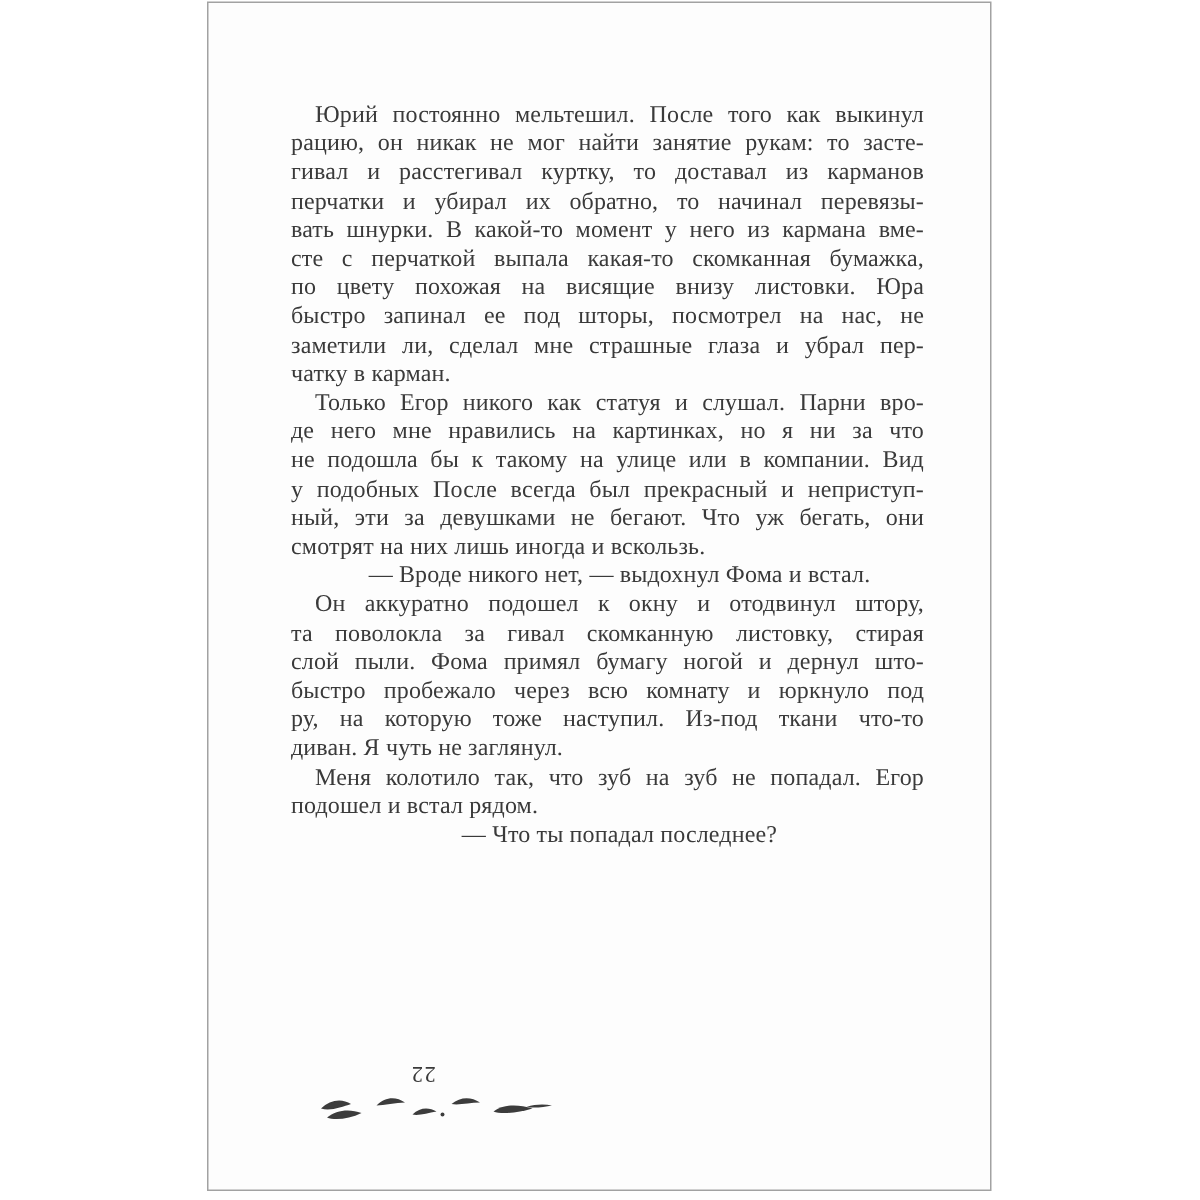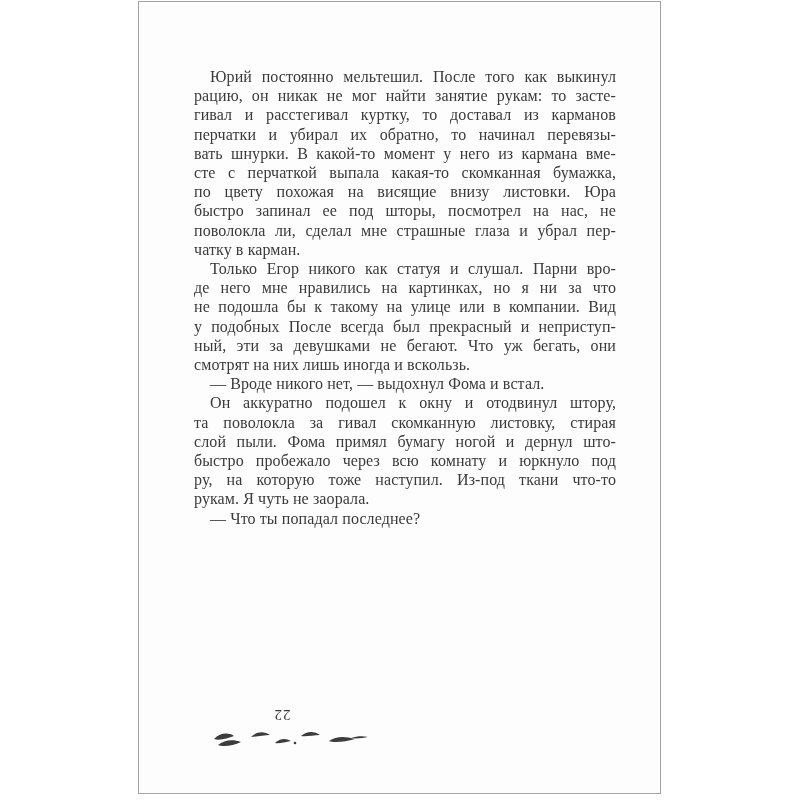--- a/index.html
+++ b/index.html
@@ -37,21 +37,21 @@
     line-height: 19.2px;
     letter-spacing: 0.1px;
   }
   .para { margin: 0; padding: 0; }
   .line { white-space: nowrap; }
   .line.just {
     white-space: normal;
     text-align: justify;
     text-align-last: justify;
   }
-  .line.first { text-indent: 16px; }
+  .line.first { text-indent: 16px; text-align: center; }
   .page-footer {
     position: absolute;
     left: 0;
     top: 700px;
     width: 521px;
     height: 60px;
   }
   .page-number {
     position: absolute;
     left: 128px;
@@ -80,41 +80,45 @@
     <div class="page-text">
         <div class="para">
           <div class="line first just">Юрий постоянно мельтешил. После того как выкинул</div>
           <div class="line just">рацию, он никак не мог найти занятие рукам: то засте-</div>
           <div class="line just">гивал и расстегивал куртку, то доставал из карманов</div>
           <div class="line just">перчатки и убирал их обратно, то начинал перевязы-</div>
           <div class="line just">вать шнурки. В какой-то момент у него из кармана вме-</div>
           <div class="line just">сте с перчаткой выпала какая-то скомканная бумажка,</div>
           <div class="line just">по цвету похожая на висящие внизу листовки. Юра</div>
           <div class="line just">быстро запинал ее под шторы, посмотрел на нас, не</div>
-          <div class="line just">поволокла ли, сделал мне страшные глаза и убрал пер-</div>
+          <div class="line just">заметили ли, сделал мне страшные глаза и убрал пер-</div>
           <div class="line">чатку в карман.</div>
         </div>
         <div class="para">
           <div class="line first just">Только Егор никого как статуя и слушал. Парни вро-</div>
           <div class="line just">де него мне нравились на картинках, но я ни за что</div>
           <div class="line just">не подошла бы к такому на улице или в компании. Вид</div>
           <div class="line just">у подобных После всегда был прекрасный и неприступ-</div>
           <div class="line just">ный, эти за девушками не бегают. Что уж бегать, они</div>
           <div class="line">смотрят на них лишь иногда и вскользь.</div>
         </div>
         <div class="para">
           <div class="line first">— Вроде никого нет, — выдохнул Фома и встал.</div>
         </div>
         <div class="para">
           <div class="line first just">Он аккуратно подошел к окну и отодвинул штору,</div>
           <div class="line just">та поволокла за гивал скомканную листовку, стирая</div>
           <div class="line just">слой пыли. Фома примял бумагу ногой и дернул што-</div>
           <div class="line just">быстро пробежало через всю комнату и юркнуло под</div>
           <div class="line just">ру, на которую тоже наступил. Из-под ткани что-то</div>
-          <div class="line">рукам. Я чуть не заорала.</div>
+          <div class="line">диван. Я чуть не заглянул.</div>
+        </div>
+        <div class="para">
+          <div class="line first just">Меня колотило так, что зуб на зуб не попадал. Егор</div>
+          <div class="line">подошел и встал рядом.</div>
         </div>
         <div class="para">
           <div class="line first">— Что ты попадал последнее?</div>
         </div>
       </div>
 
     <div class="page-footer">
       <div class="page-number">22</div>
       <svg class="birds" viewBox="0 0 172 26" xmlns="http://www.w3.org/2000/svg">
         <g fill="#3c3c3c">

